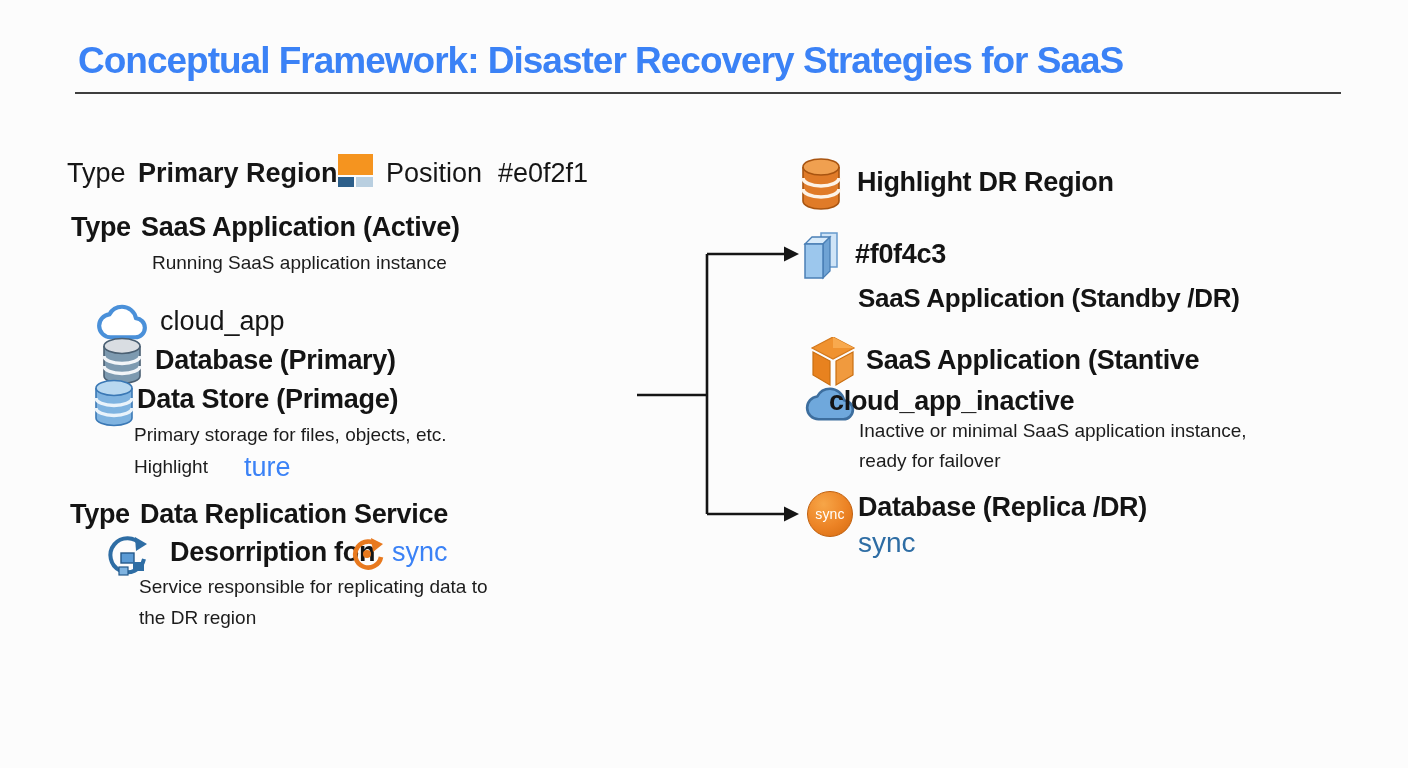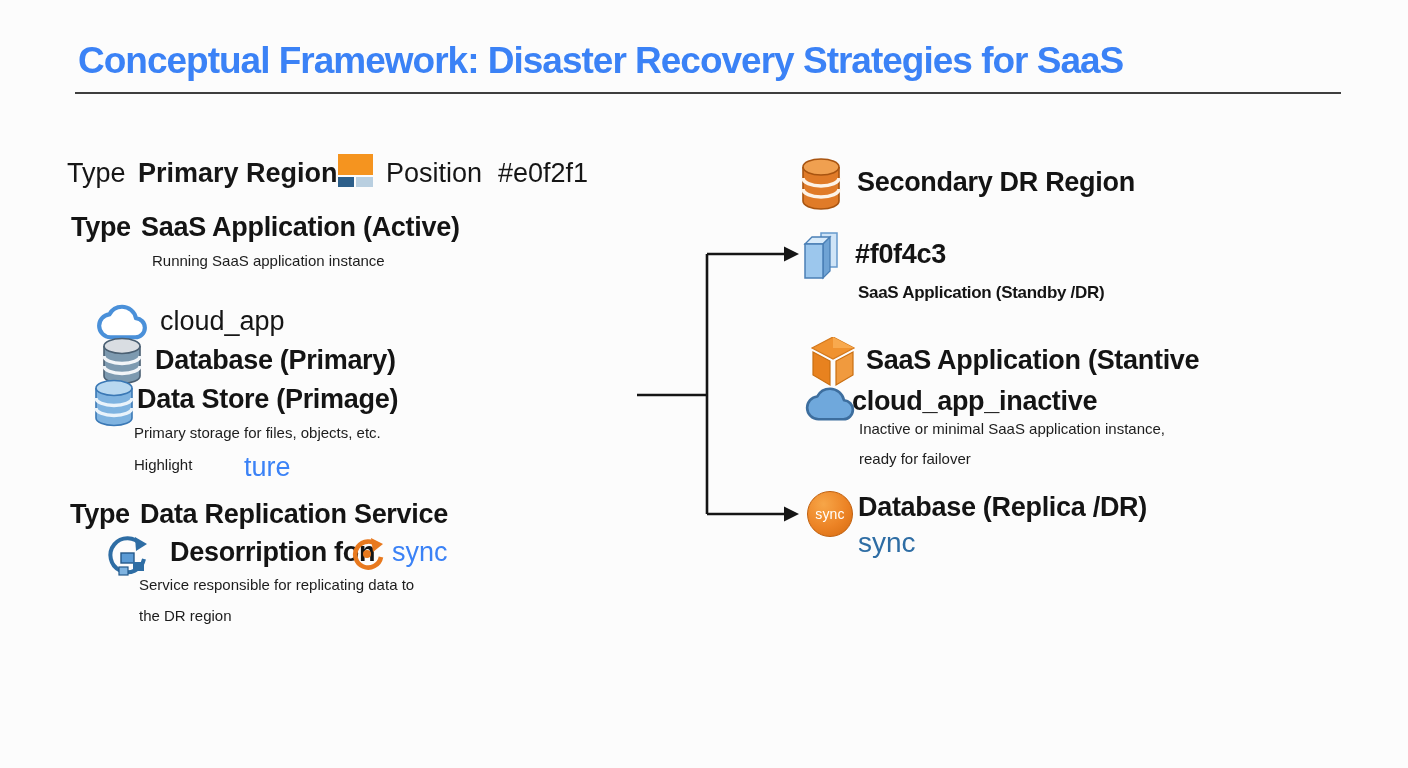--- a/index.html
+++ b/index.html
@@ -6,21 +6,21 @@
   body{
     width:1408px;height:768px;position:relative;overflow:hidden;
     background:#fcfcfc;
     font-family:"Liberation Sans", sans-serif;
     color:#161616;
   }
   .abs{position:absolute;white-space:nowrap;}
   .t-title{font-size:37px;font-weight:700;letter-spacing:-1px;color:#3b82f6;}
   .t-label{font-size:27px;font-weight:400;color:#161616;}
   .t-bold{font-size:27px;font-weight:700;color:#141414;letter-spacing:-0.3px;}
-  .t-sub{font-size:15px;font-weight:400;color:#1c1c1c;}
+  .t-sub{font-size:19px;font-weight:400;color:#1c1c1c;}
   .t-orange{color:#3b82f6;}
   .t-steel{color:#2e6da4;}
   .rule{position:absolute;height:2px;background:#3f3f3f;}
   .sync-badge{
     position:absolute;border-radius:50%;
     background:radial-gradient(circle at 35% 28%, #f7a648 0%, #ec8325 55%, #d4690f 100%);
     border:1px solid #c05f0c;
     display:flex;align-items:center;justify-content:center;
     color:#fff;font-size:14px;font-weight:400;letter-spacing:0.2px;
   }
@@ -102,43 +102,43 @@
 
 <div class="abs t-sub" style="left:139px;top:576px;">Service responsible for replicating data to</div>
 <div class="abs t-sub" style="left:139px;top:607px;">the DR region</div>
 
 <svg class="abs" style="left:799px;top:157px;" width="44" height="54" viewBox="0 0 44 54">
   <path d="M4 10 v34 a18 8 0 0 0 36 0 V10" fill="#e07b28" stroke="#a85410" stroke-width="1.6"></path>
   <path d="M4 21 a18 8 0 0 0 36 0" fill="none" stroke="#fdf3e7" stroke-width="3.6"></path>
   <path d="M4 32 a18 8 0 0 0 36 0" fill="none" stroke="#fdf3e7" stroke-width="3.6"></path>
   <ellipse cx="22" cy="10" rx="18" ry="8" fill="#f0a050" stroke="#a85410" stroke-width="1.6"></ellipse>
 </svg>
-<div class="abs t-bold" style="left:857px;top:167px;">Secondary DR Region</div>
+<div class="abs t-bold" style="left:857px;top:167px;">Highlight DR Region</div>
 
 <svg class="abs" style="left:797px;top:231px;" width="48" height="50" viewBox="0 0 48 50">
   <rect x="24" y="2" width="16" height="34" fill="#cfe4f7" stroke="#6699cc" stroke-width="1.5"></rect>
   <polygon points="8,13 15,6 33,6 26,13" fill="#d9ebfa" stroke="#4a7fb5" stroke-width="1.3"></polygon>
   <polygon points="26,13 33,6 33,40 26,47" fill="#6fa3d4" stroke="#4a7fb5" stroke-width="1.3"></polygon>
   <rect x="8" y="13" width="18" height="34" fill="#9cc7ed" stroke="#4a7fb5" stroke-width="1.5"></rect>
 </svg>
 <div class="abs t-bold" style="left:855px;top:239px;text-align:right;">#f0f4c3</div>
-<div class="abs t-bold" style="left:858px;top:283px;font-size:17px;">SaaS Application (Standby /DR)</div>
+<div class="abs t-bold" style="left:858px;top:283px;font-size:26px;">SaaS Application (Standby /DR)</div>
 
 <svg class="abs" style="left:809px;top:337px;" width="48" height="52" viewBox="0 0 48 52">
   <polygon points="24,0 45,11 24,22 3,11" fill="#f0922f" stroke="#d4781a" stroke-width="1.2"></polygon>
   <polygon points="24,0 45,11 24,11" fill="#f8a94e"></polygon>
   <polygon points="4,15 21,24 21,48 4,38" fill="#e8821f" stroke="#c96f12" stroke-width="1.2"></polygon>
   <polygon points="44,15 27,24 27,48 44,38" fill="#f09a3e" stroke="#c96f12" stroke-width="1.2"></polygon>
 </svg>
 <div class="abs t-bold" style="left:866px;top:345px;">SaaS Application (Stantive</div>
 
 <svg class="abs" style="left:802px;top:384px;" width="56" height="40" viewBox="-2 1.5 28 21">
   <path d="M19.35 10.04A7.49 7.49 0 0 0 12 4C9.11 4 6.6 5.64 5.35 8.04A5.994 5.994 0 0 0 0 14c0 3.31 2.69 6 6 6h13c2.76 0 5-2.24 5-5 0-2.64-2.05-4.78-4.65-4.96z" fill="#6fa8dc" stroke="#3d6e9e" stroke-width="1.4" stroke-linejoin="round"></path>
 </svg>
-<div class="abs t-bold" style="left:852px;top:386px;text-align:right;">cloud_app_inactive</div>
+<div class="abs t-bold" style="left:829px;top:386px;text-align:right;">cloud_app_inactive</div>
 <div class="abs t-sub" style="left:859px;top:420px;">Inactive or minimal SaaS application instance,</div>
 <div class="abs t-sub" style="left:859px;top:450px;">ready for failover</div>
 
 <div class="sync-badge" style="left:807px;top:491px;width:44px;height:44px;">
   <span>sync</span>
 </div>
 <div class="abs t-bold" style="left:858px;top:492px;">Database (Replica /DR)</div>
 <div class="abs t-steel" style="left:858px;top:527px;font-size:28px;font-weight:400;">sync</div>
 
 </body></html>

